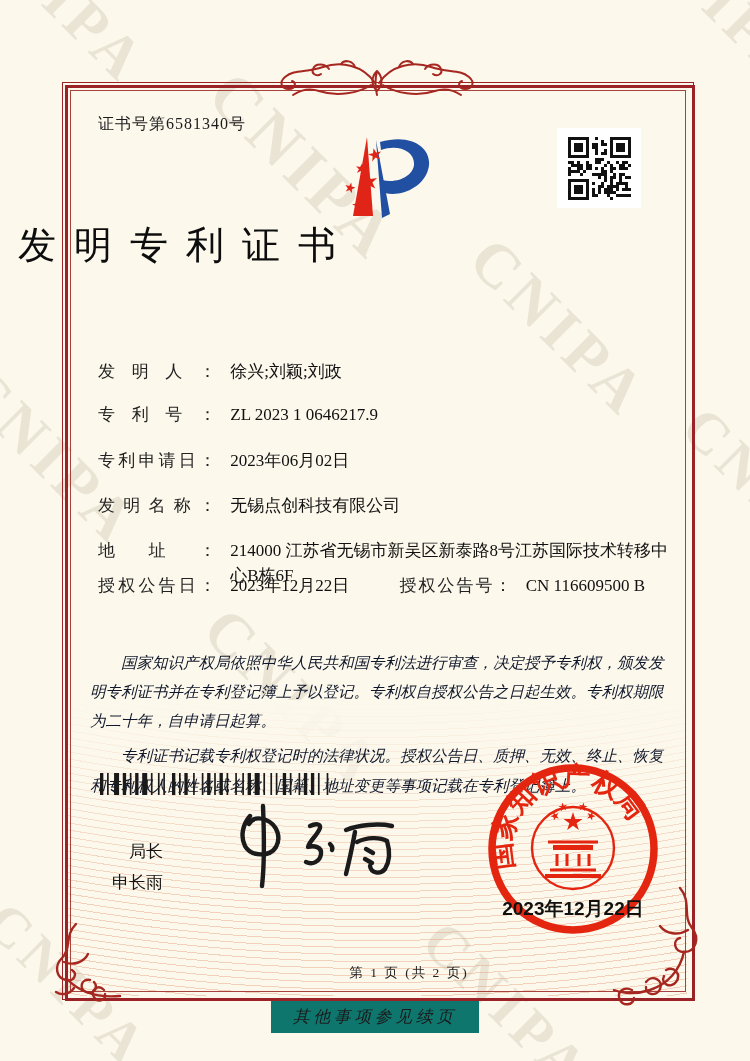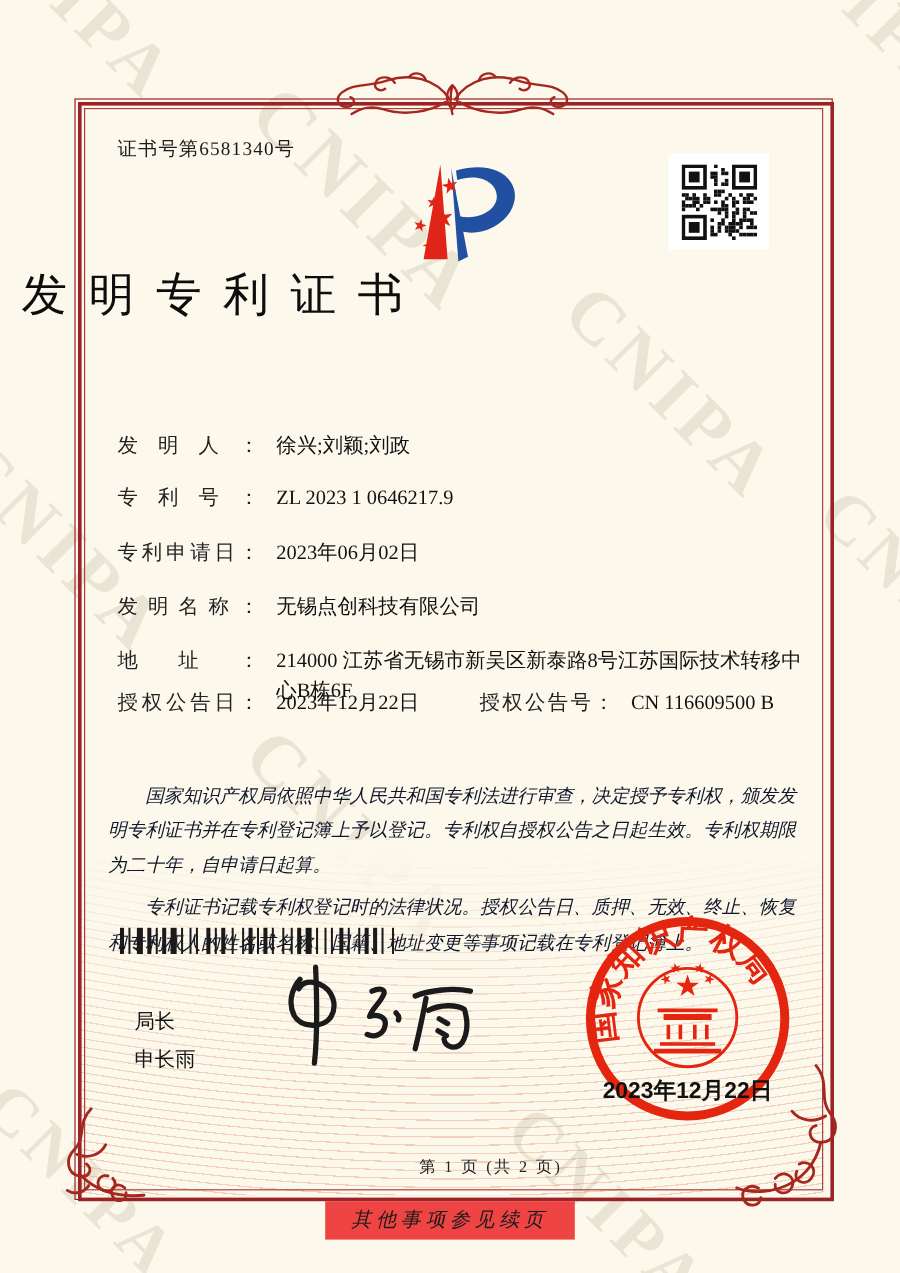--- a/index.html
+++ b/index.html
@@ -47,27 +47,27 @@
   .grant2{margin-left:46px;}
   
   .notice{
     position:absolute;left:90px;top:650px;width:576px;
     font-style:italic;font-size:15.5px;line-height:1.88;color:#0f172a;
     font-family:Liberation Mono, monospace;
   }
   .notice p{margin:0 0 6px 0;text-indent:2em;}
   
   .barcode{position:absolute;left:100px;top:773px;}
-  .director{position:absolute;left:112px;top:836px;font-family:"Liberation Sans","DejaVu Sans",sans-serif;font-size:17px;line-height:1.85;color:#161616;}
+  .director{position:absolute;left:112px;top:836px;font-family:"Liberation Sans","DejaVu Sans",sans-serif;font-size:17px;line-height:1.85;color:#161616;text-align:right;}
   .signature{position:absolute;left:218px;top:800px;}
   .seal{position:absolute;left:482px;top:762px;}
   .page-num{position:absolute;left:0;top:964px;width:100%;text-align:center;font-size:13.5px;color:#222;letter-spacing:2px;padding-left:34px;}
   .cont-box{
     position:absolute;left:50%;top:1001px;transform:translateX(-50%);
-    background:#ef4444;padding:5px 22px;
+    background:#0f766e;padding:5px 22px;
     font-style:italic;font-size:16.5px;letter-spacing:4px;color:#1a1a1a;white-space:nowrap;
   }
   
   .orn-top{position:absolute;left:271px;top:55px;}
   .orn-bl{position:absolute;left:50px;top:922px;}
   .orn-br{position:absolute;left:608px;top:886px;}
   svg{display:block;}
 </style>
 </head>
 <body>

